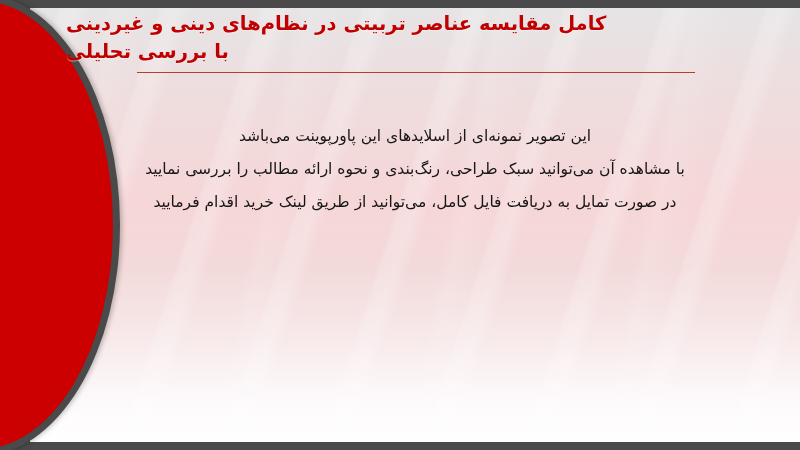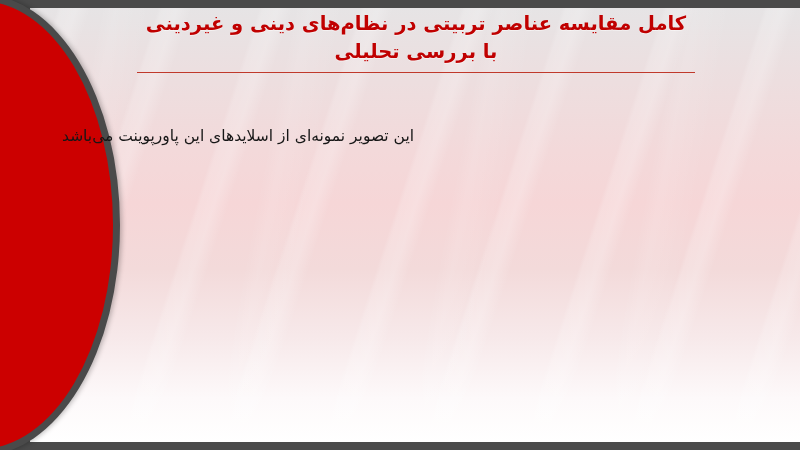--- a/index.html
+++ b/index.html
@@ -88,21 +88,21 @@
     box-sizing: border-box;
     box-shadow: 2px 0 5px rgba(0,0,0,0.25);
   }
 
   
   .title-block {
     position: absolute;
     right: 34px;
     top: 10px;
     width: 700px;
-    text-align: center;
+    text-align: left;
     direction: rtl;
   }
   .title-line {
     color: #c00000;
     font-size: 19.5px;
     font-weight: bold;
     line-height: 28px;
     letter-spacing: 0;
     white-space: nowrap;
     text-shadow: 0 1px 0 rgba(255,255,255,0.45);
@@ -110,25 +110,25 @@
   .title-rule {
     margin: 6px auto 0 auto;
     width: 558px;
     height: 0;
     border-top: 1.6px solid #c0392b;
   }
 
   
   .body-block {
     position: absolute;
-    right: 48px;
+    right: 40px;
     top: 120px;
     width: 690px;
     direction: rtl;
-    text-align: left;
+    text-align: center;
   }
   .body-line {
     color: #161616;
     font-size: 15.5px;
     line-height: 33px;
     font-weight: normal;
     white-space: nowrap;
   }
 
   
@@ -148,15 +148,17 @@
   <div class="red-oval"></div>
 
   <div class="title-block">
     <div class="title-line">کامل مقایسه عناصر تربیتی در نظام‌های دینی و غیردینی</div>
     <div class="title-line">با بررسی تحلیلی</div>
     <div class="title-rule"></div>
   </div>
 
   <div class="body-block">
     <div class="body-line">این تصویر نمونه‌ای از اسلایدهای این پاورپوینت می‌باشد</div>
+    <div class="body-line">با مشاهده آن می‌توانید سبک طراحی، رنگ‌بندی و نحوه ارائه مطالب را بررسی نمایید</div>
+    <div class="body-line">در صورت تمایل به دریافت فایل کامل، می‌توانید از طریق لینک خرید اقدام فرمایید</div>
   </div>
 
 </div>
 
 </body></html>

